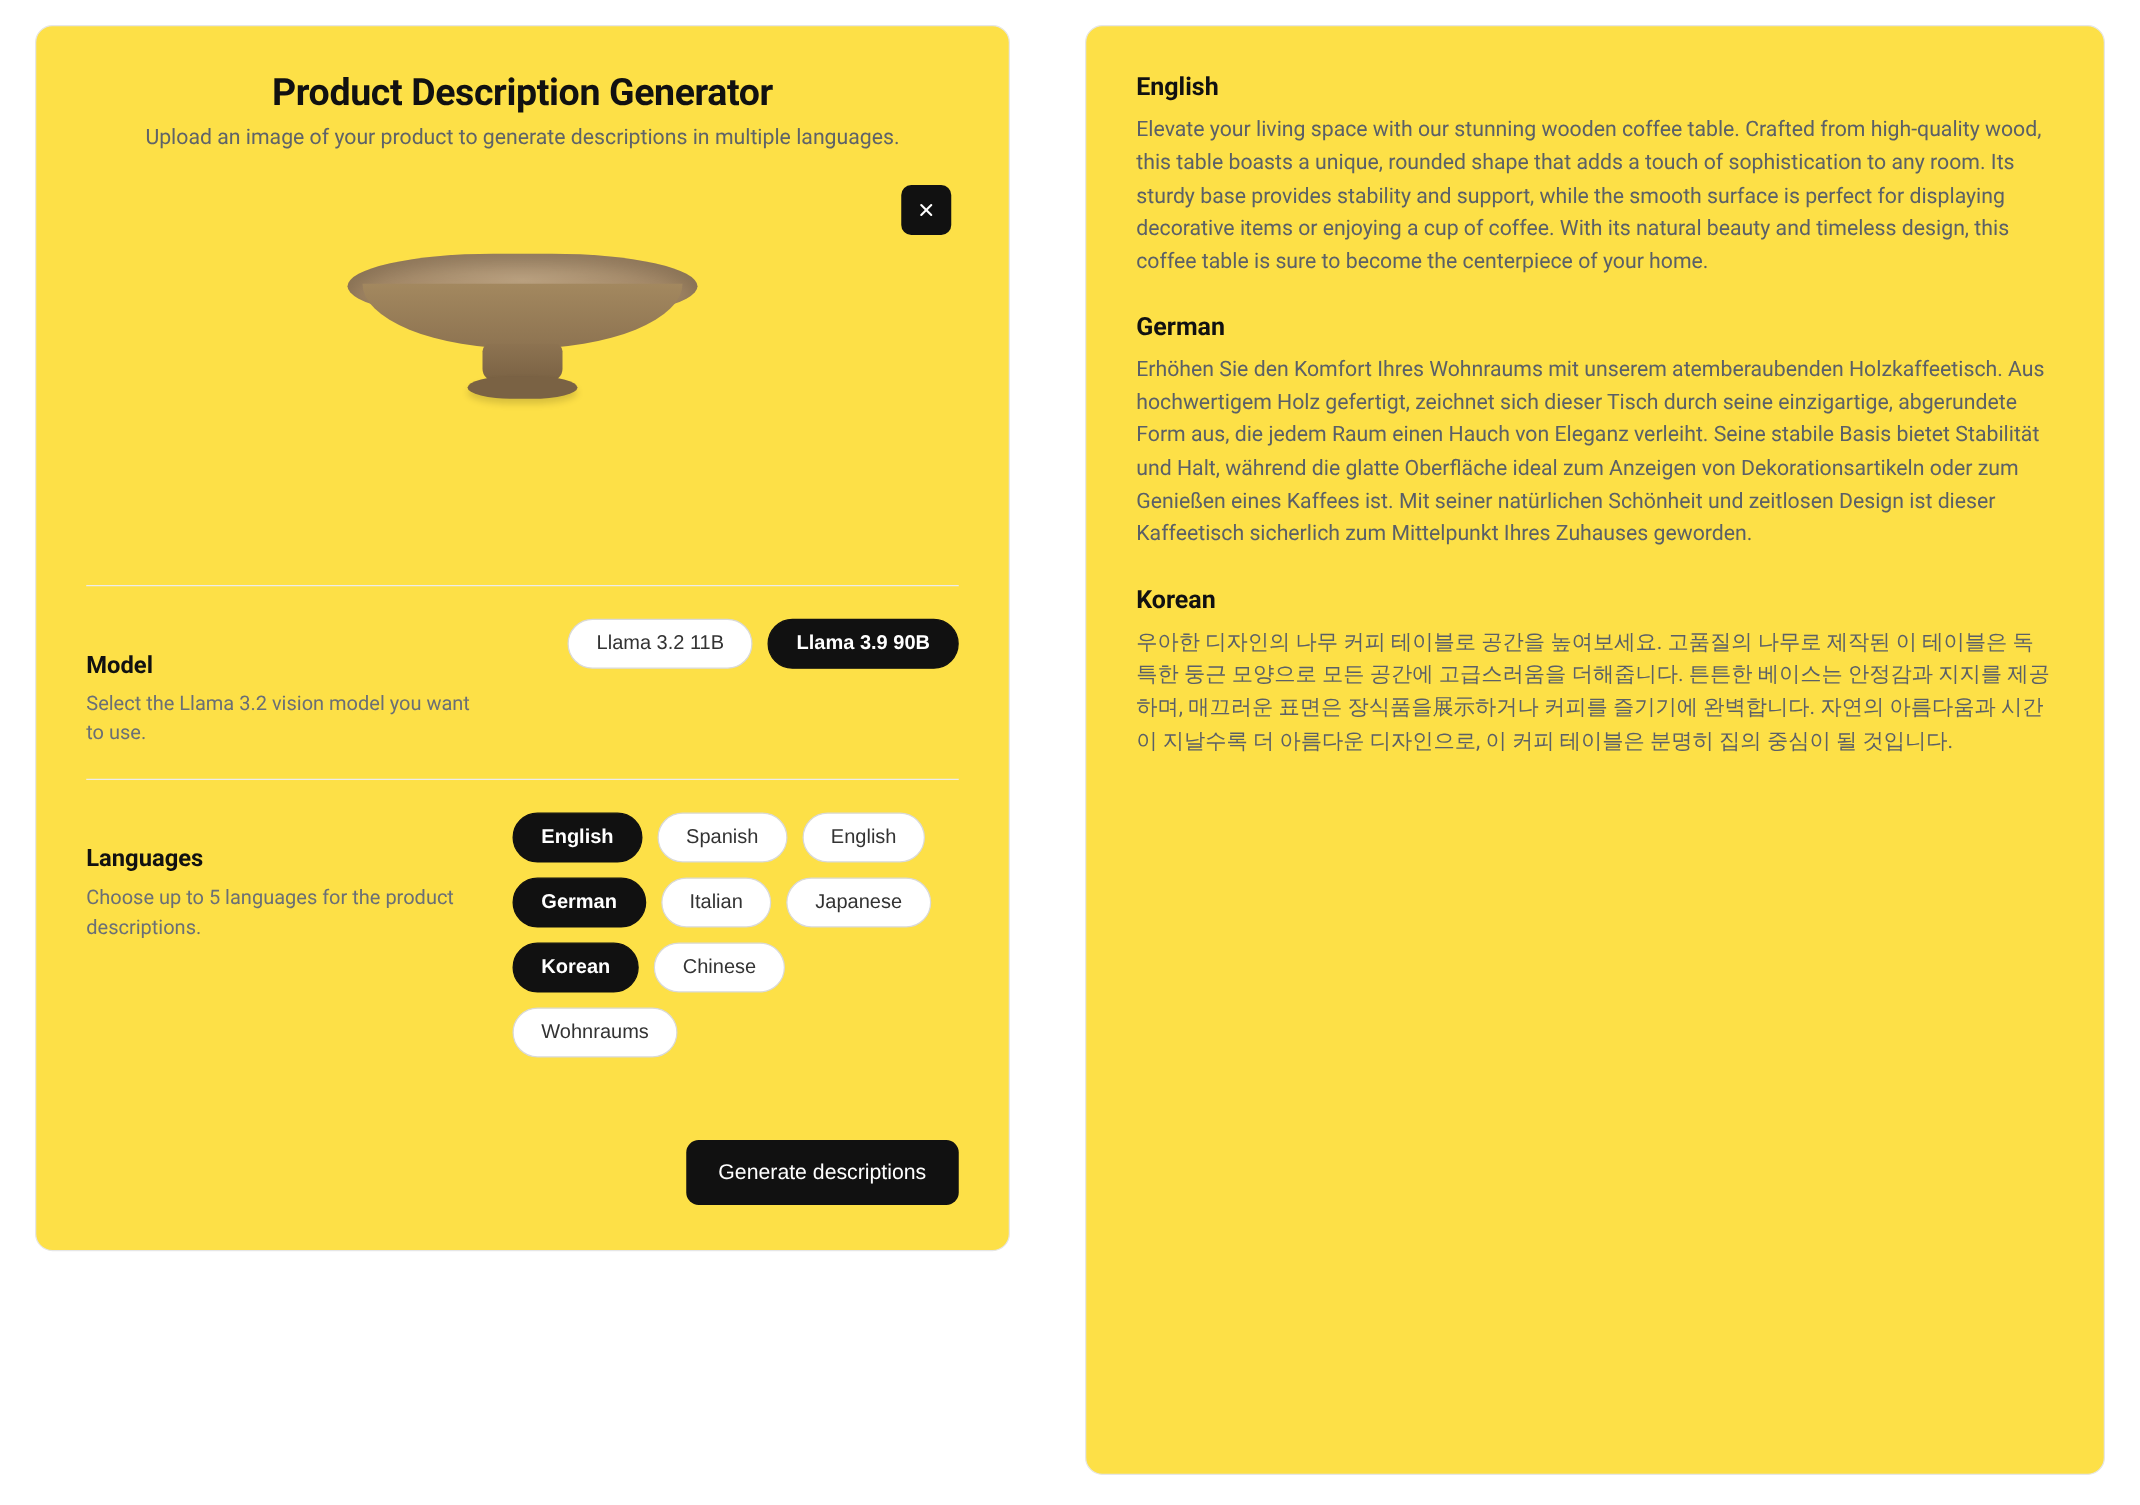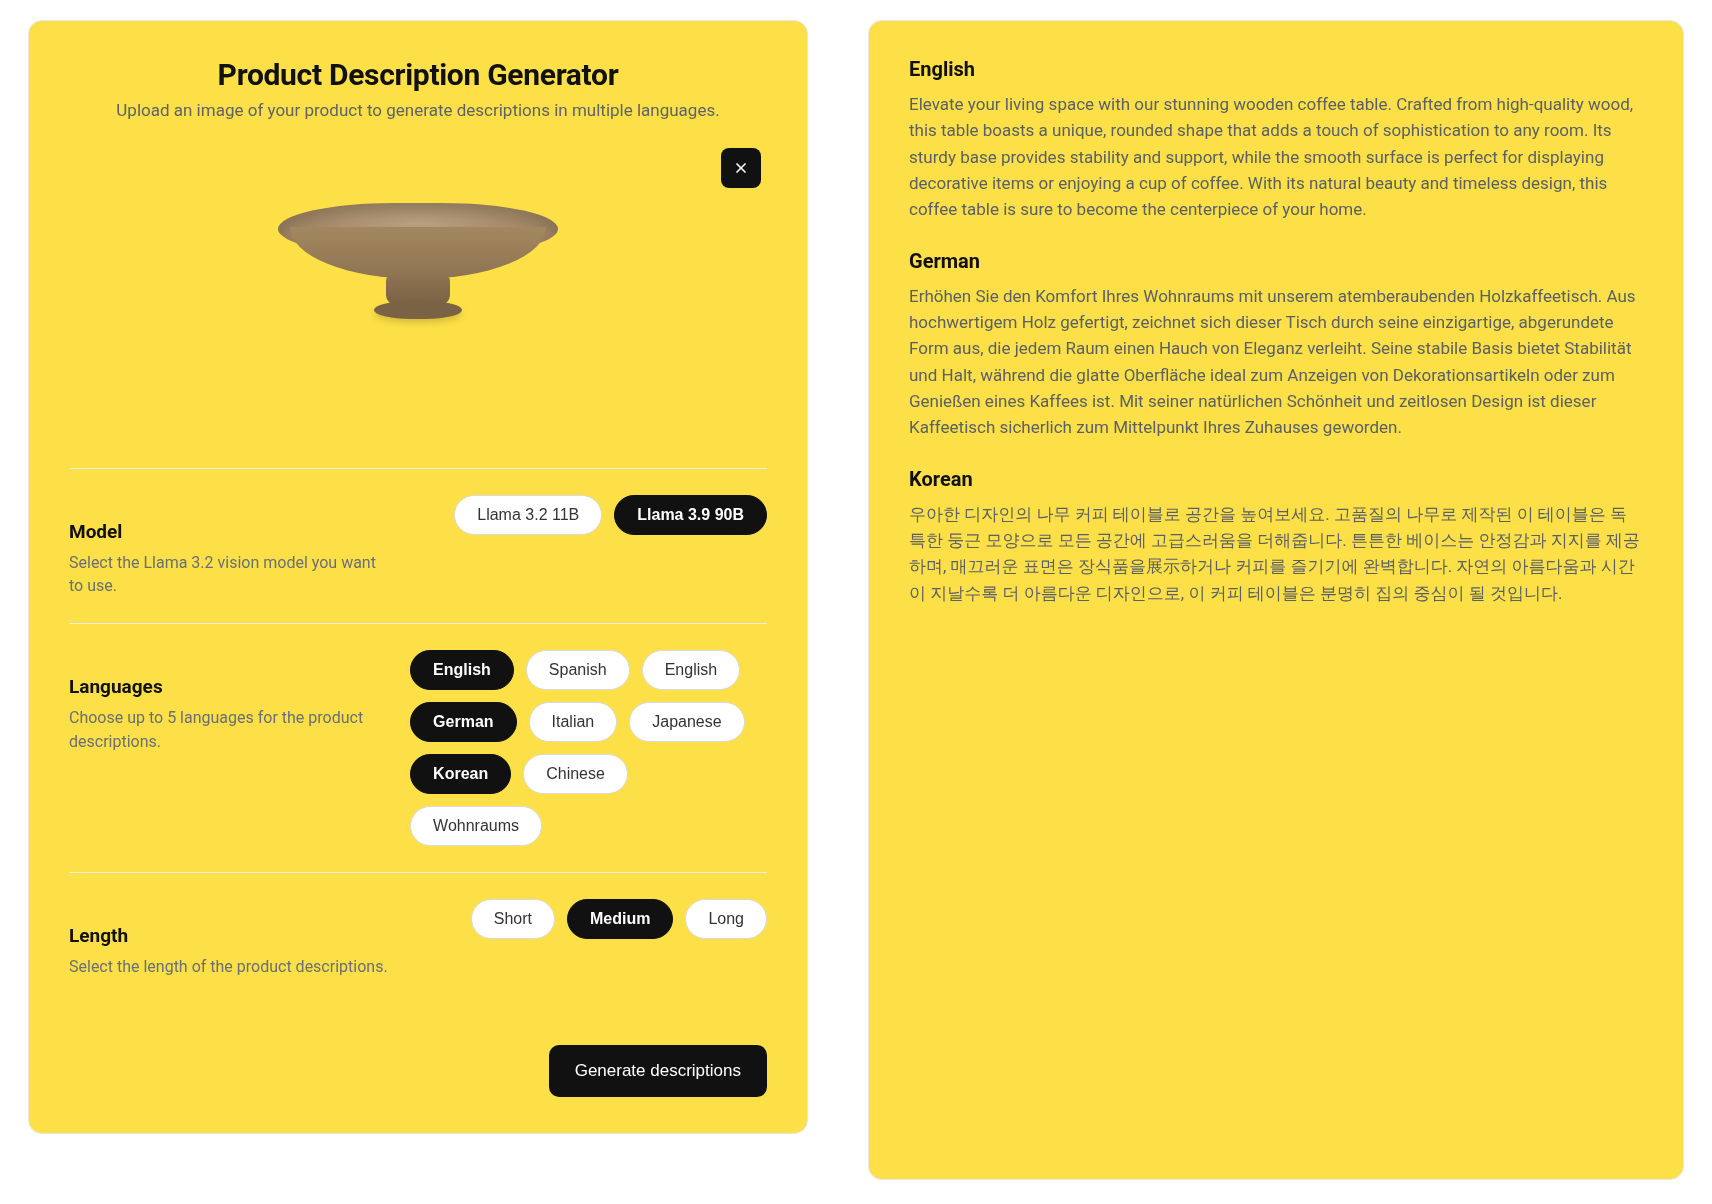--- a/index.html
+++ b/index.html
@@ -227,31 +227,20 @@
           <button class="pill">English</button>
           <button class="pill selected">German</button>
           <button class="pill">Italian</button>
           <button class="pill">Japanese</button>
           <button class="pill selected">Korean</button>
           <button class="pill">Chinese</button>
           <button class="pill">Wohnraums</button>
         </div>
     </div>
 
-    <div class="section">
-      <div class="section-label-col">
-        <div class="section-title">Length</div>
-        <div class="section-desc">Select the length of the product descriptions.</div>
-      </div>
-      <div class="section-controls right-align">
-          <button class="pill">Short</button>
-          <button class="pill selected">Medium</button>
-          <button class="pill">Long</button>
-        </div>
-    </div>
 
     <div class="actions">
       <button class="primary-btn">Generate descriptions</button>
     </div>
   </div>
 
   <div class="card right-card">
     <div id="output-list">
         <div class="desc-block">
           <div class="desc-lang">English</div>

